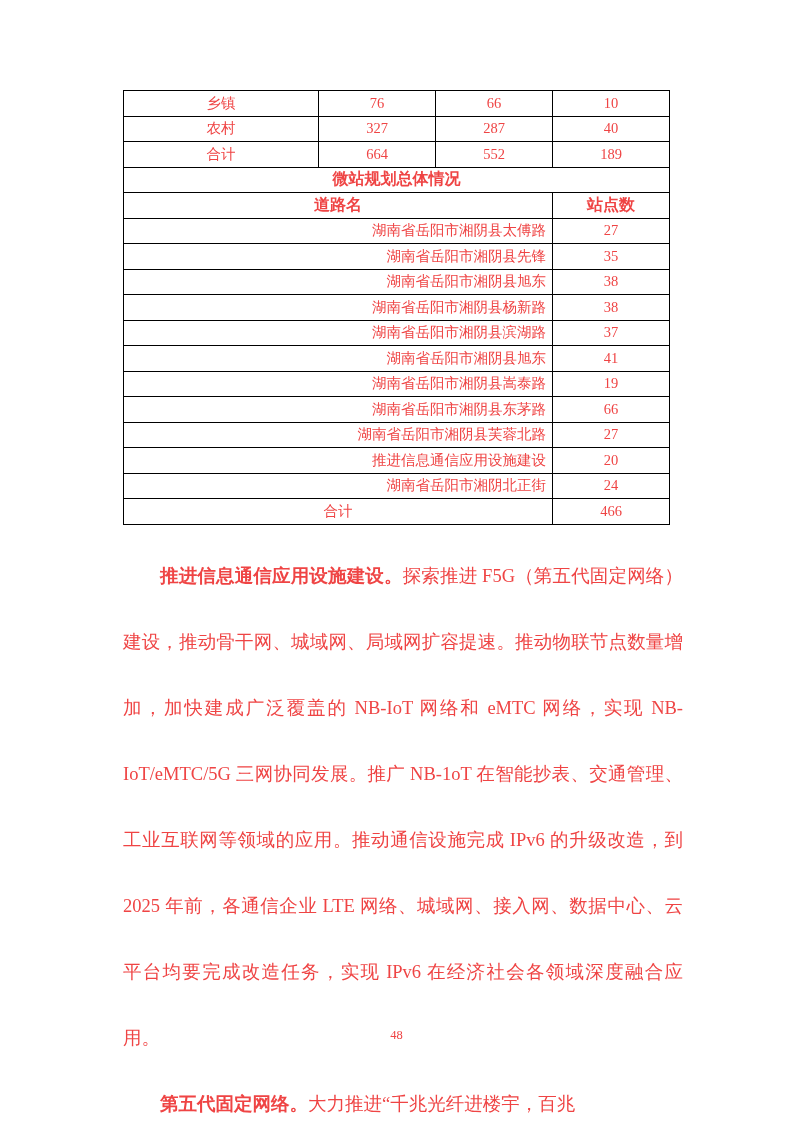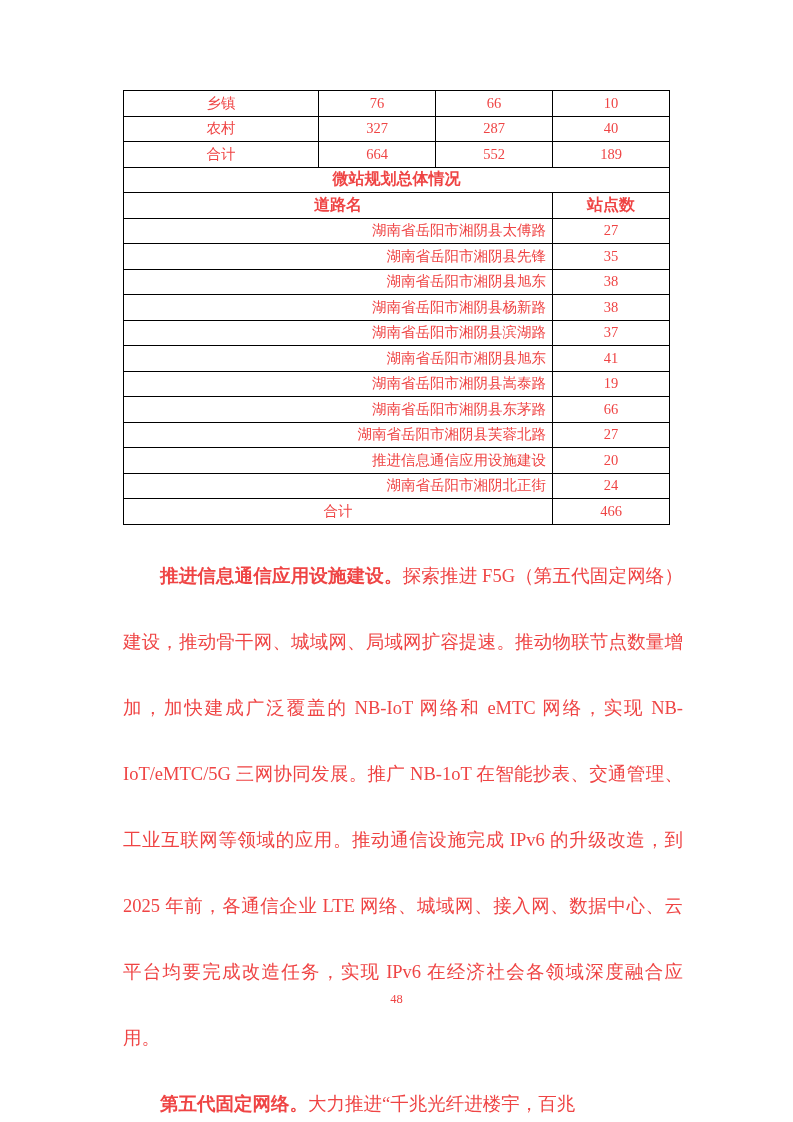--- a/index.html
+++ b/index.html
@@ -49,21 +49,21 @@
     text-indent: 2em;
   }
   .body-text .lead {
     font-weight: bold;
     font-family: "Liberation Sans", "DejaVu Sans", sans-serif;
   }
   .page-number {
     position: absolute;
     left: 0;
     right: 0;
-    top: 992px;
+    top: 1028px;
     text-align: center;
     font-size: 12.5px;
     font-family: "Liberation Serif", "DejaVu Serif", serif;
   }
 </style>
 </head>
 <body>
 
 <div class="page">
   <div class="content">

